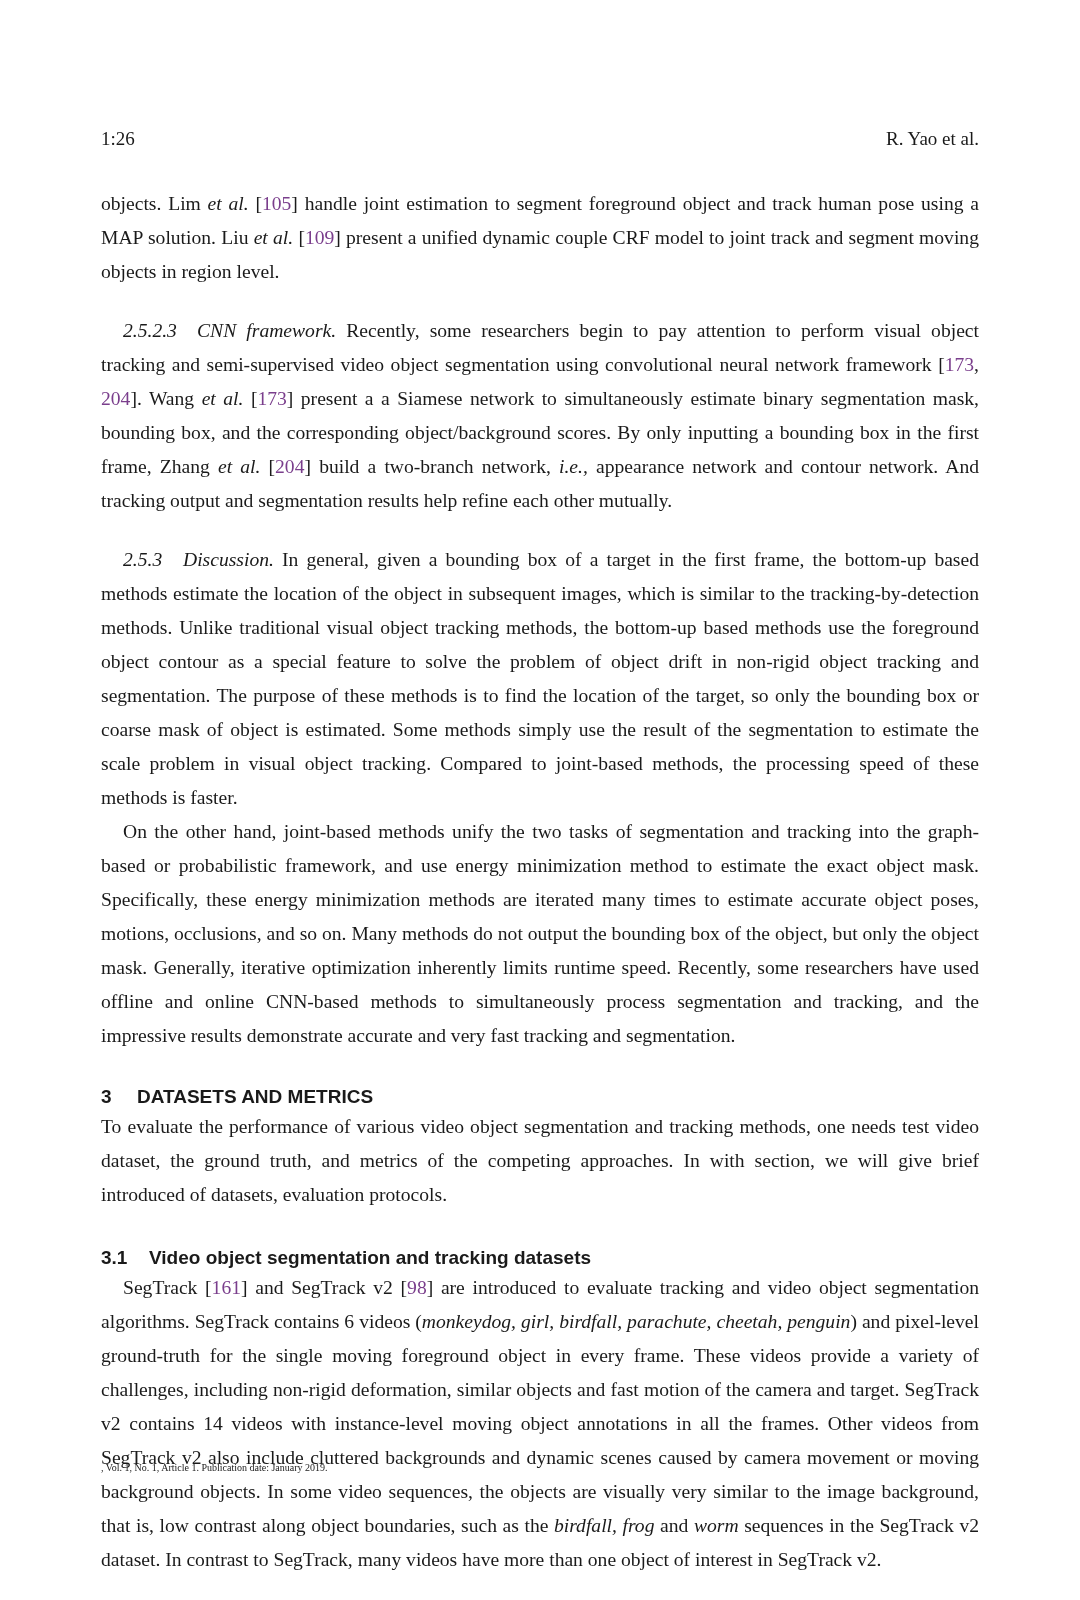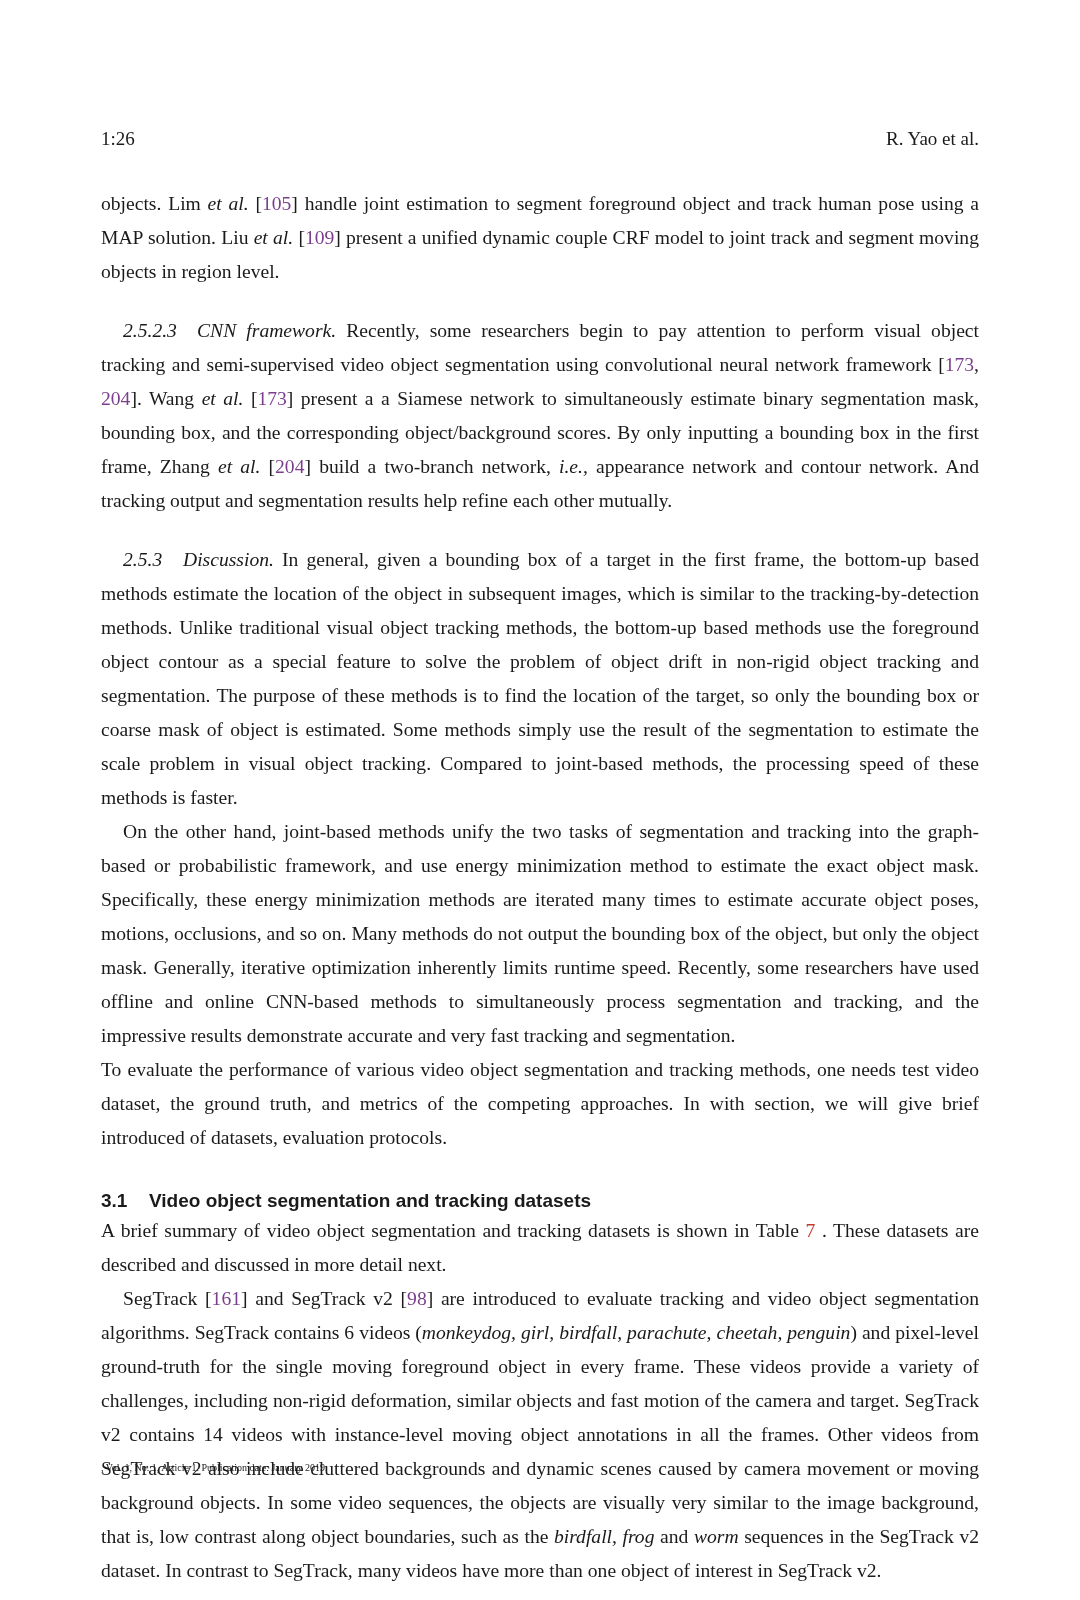--- a/index.html
+++ b/index.html
@@ -32,24 +32,24 @@
 <div class="content">
 
   <p><span>objects. Lim </span><i>et al.</i><span> [</span><a class="cite">105</a><span>] handle joint estimation to segment foreground object and track human pose using a MAP solution. Liu </span><i>et al.</i><span> [</span><a class="cite">109</a><span>] present a unified dynamic couple CRF model to joint track and segment moving objects in region level.</span></p>
 
   <p class="indent gap" style="margin-top:25px"><i class="sub-head-num" style="text-indent:0;width:74px">2.5.2.3</i><i>CNN framework.</i><span> Recently, some researchers begin to pay attention to perform visual object tracking and semi-supervised video object segmentation using convolutional neural network framework [</span><a class="cite">173</a><span>, </span><a class="cite">204</a><span>]. Wang </span><i>et al.</i><span> [</span><a class="cite">173</a><span>] present a a Siamese network to simultaneously estimate binary segmentation mask, bounding box, and the corresponding object/background scores. By only inputting a bounding box in the first frame, Zhang </span><i>et al.</i><span> [</span><a class="cite">204</a><span>] build a two-branch network, </span><i>i.e.,</i><span> appearance network and contour network. And tracking output and segmentation results help refine each other mutually.</span></p>
 
   <p class="indent" style="margin-top:25px"><i style="display:inline-block;width:60px;text-indent:0">2.5.3</i><i>Discussion.</i><span> In general, given a bounding box of a target in the first frame, the bottom-up based methods estimate the location of the object in subsequent images, which is similar to the tracking-by-detection methods. Unlike traditional visual object tracking methods, the bottom-up based methods use the foreground object contour as a special feature to solve the problem of object drift in non-rigid object tracking and segmentation. The purpose of these methods is to find the location of the target, so only the bounding box or coarse mask of object is estimated. Some methods simply use the result of the segmentation to estimate the scale problem in visual object tracking. Compared to joint-based methods, the processing speed of these methods is faster.</span></p>
 
   <p class="indent">On the other hand, joint-based methods unify the two tasks of segmentation and tracking into the graph-based or probabilistic framework, and use energy minimization method to estimate the exact object mask. Specifically, these energy minimization methods are iterated many times to estimate accurate object poses, motions, occlusions, and so on. Many methods do not output the bounding box of the object, but only the object mask. Generally, iterative optimization inherently limits runtime speed. Recently, some researchers have used offline and online CNN-based methods to simultaneously process segmentation and tracking, and the impressive results demonstrate accurate and very fast tracking and segmentation.</p>
 
+  <h2 class="sec" style="margin-top:31px"><span class="num">3</span><span>DATASETS AND METRICS</span></h2>
 
   <p>To evaluate the performance of various video object segmentation and tracking methods, one needs test video dataset, the ground truth, and metrics of the competing approaches. In with section, we will give brief introduced of datasets, evaluation protocols.</p>
 
   <h3 class="sec sub" style="margin-top:16px"><span class="num">3.1</span><span>Video object segmentation and tracking datasets</span></h3>
 
-  <p><span>A brief summary of video object segmentation and tracking datasets is shown in Table </span><a class="ref">7</a><span> . These datasets are described and discussed in more detail next.</span></p>
 
   <p class="indent"><b>SegTrack</b><span> [</span><a class="cite">161</a><span>] and </span><b>SegTrack v2</b><span> [</span><a class="cite">98</a><span>] are introduced to evaluate tracking and video object segmentation algorithms. SegTrack contains 6 videos (</span><i>monkeydog, girl, birdfall, parachute, cheetah, penguin</i><span>) and pixel-level ground-truth for the single moving foreground object in every frame. These videos provide a variety of challenges, including non-rigid deformation, similar objects and fast motion of the camera and target.  SegTrack v2 contains 14 videos with instance-level moving object annotations in all the frames. Other videos from SegTrack v2 also include cluttered backgrounds and dynamic scenes caused by camera movement or moving background objects. In some video sequences, the objects are visually very similar to the image background, that is, low contrast along object boundaries, such as the </span><i>birdfall, frog</i><span> and </span><i>worm</i><span> sequences in the SegTrack v2 dataset. In contrast to SegTrack, many videos have more than one object of interest in SegTrack v2.</span></p>
 
 </div>
 
 <div class="foot">, Vol. 1, No. 1, Article 1. Publication date: January 2019.</div>
 
 </body></html>

